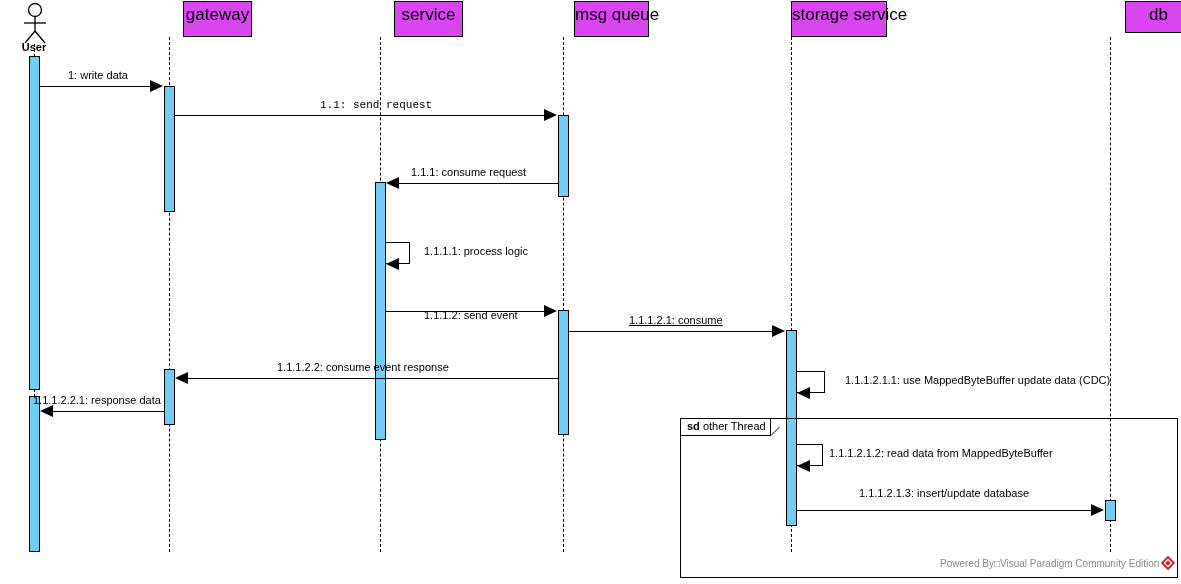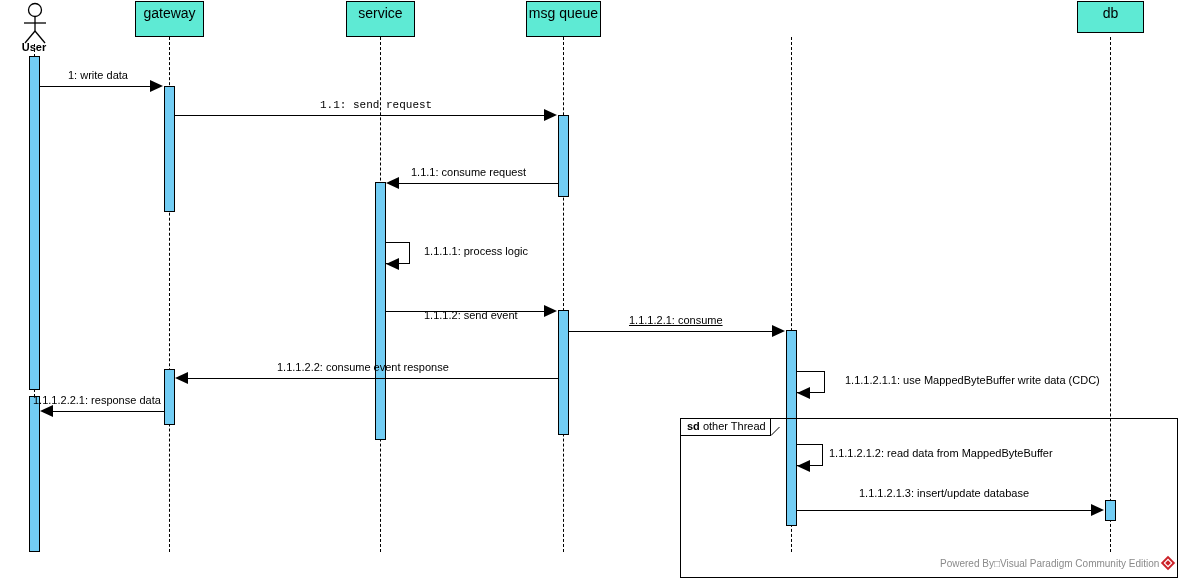--- a/index.html
+++ b/index.html
@@ -15,27 +15,28 @@
     width: 1181px;
     height: 584px;
     background: #ffffff;
     overflow: hidden;
   }
   
   .lifeline-box {
     position: absolute;
     box-sizing: border-box;
     border: 1px solid #000000;
-    background: #5eead4;
+    background: #d946ef;
     text-align: center;
-    font-size: 14px;
+    font-size: 17px;
     color: #000000;
     line-height: 1.1;
     padding-top: 4px;
     white-space: nowrap;
+    margin-left: 48px;
   }
   
   .actor-svg { position: absolute; }
   .actor-label {
     position: absolute;
     font-size: 11px;
     color: #000000;
     text-align: center;
     white-space: nowrap;
   }
@@ -140,20 +141,23 @@
   </div>
 
   <div class="lifeline-box" style="left:346px; top:1px; width:69px; height:36px;">
     <span>service</span>
   </div>
 
   <div class="lifeline-box" style="left:526px; top:1px; width:75px; height:36px;">
     <span>msg queue</span>
   </div>
 
+  <div class="lifeline-box" style="left:743px; top:1px; width:96px; height:36px;">
+    <span>storage service</span>
+  </div>
 
   <div class="lifeline-box" style="left:1077px; top:1px; width:67px; height:32px;">
     <span>db</span>
   </div>
 
   <div class="lifeline" style="left:34px;   top:44px;  height:508px;"></div>
   <div class="lifeline" style="left:169px;  top:37px;  height:515px;"></div>
   <div class="lifeline" style="left:380px;  top:37px;  height:515px;"></div>
   <div class="lifeline" style="left:563px;  top:37px;  height:515px;"></div>
   <div class="lifeline" style="left:791px;  top:37px;  height:515px;"></div>
@@ -191,21 +195,21 @@
   <div class="arrow arrow-left" style="left:386px; top:258px;"></div>
 
   <div class="msg-label" style="left:424px; top:294px;margin-top:15px;">1.1.1.2: send event</div>
   <div class="msg-line" style="left:386px; top:311px; width:158px;"></div>
   <div class="arrow arrow-right" style="left:544px; top:305px;"></div>
 
   <div class="msg-label" style="left:629px; top:314px;text-decoration:underline;">1.1.1.2.1: consume</div>
   <div class="msg-line" style="left:569px; top:331px; width:203px;"></div>
   <div class="arrow arrow-right" style="left:772px; top:325px;"></div>
 
-  <div class="msg-label" style="left:845px; top:374px;">1.1.1.2.1.1: use MappedByteBuffer write data (CDC)</div>
+  <div class="msg-label" style="left:845px; top:374px;">1.1.1.2.1.1: use MappedByteBuffer update data (CDC)</div>
   <div class="self-msg" style="left:797px; top:371px; width:28px; height:22px;"></div>
   <div class="arrow arrow-left" style="left:797px; top:387px;"></div>
 
   <div class="msg-label" style="left:277px; top:361px;">1.1.1.2.2: consume event response</div>
   <div class="msg-line" style="left:188px; top:378px; width:370px;"></div>
   <div class="arrow arrow-left" style="left:175px; top:372px;"></div>
 
   <div class="msg-label" style="left:33px; top:394px;">1.1.1.2.2.1: response data</div>
   <div class="msg-line" style="left:53px; top:411px; width:111px;"></div>
   <div class="arrow arrow-left" style="left:40px; top:405px;"></div>

